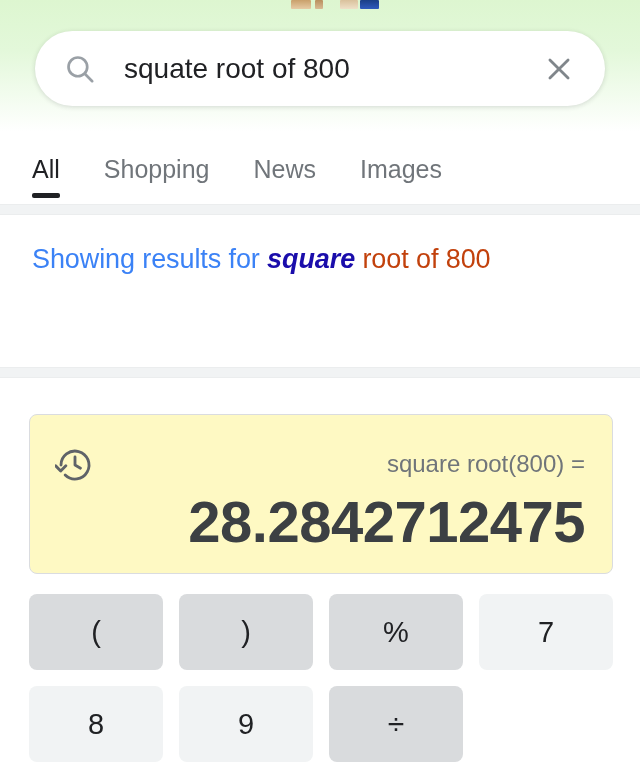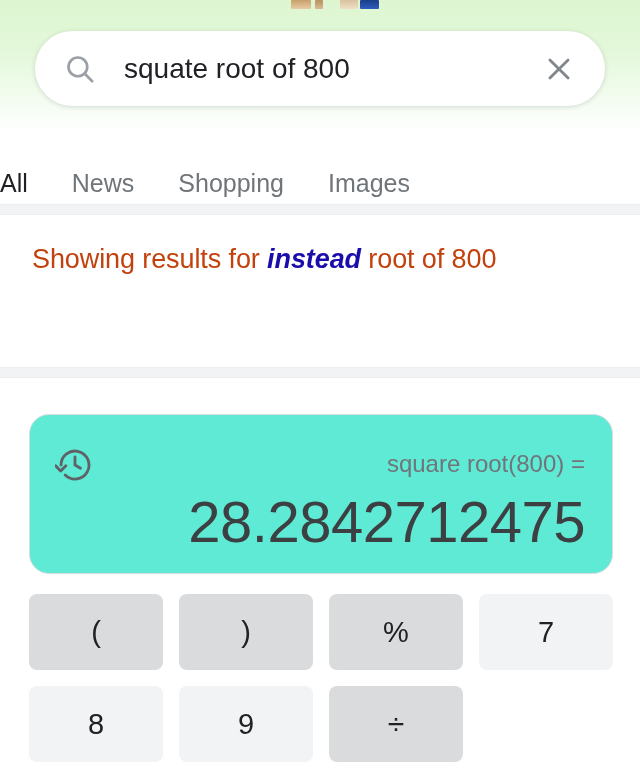--- a/index.html
+++ b/index.html
@@ -94,22 +94,23 @@
     position: absolute;
     top: 132px;
     left: 0;
     width: 640px;
     height: 66px;
     z-index: 3;
     overflow: hidden;
   }
   .tabs {
     display: flex;
-    align-items: flex-end;
+    align-items: center;
     height: 66px;
+    padding-left: 32px;
     white-space: nowrap;
   }
   .tab {
     position: relative;
     font-size: 25px;
     color: #70757a;
     padding: 8px 0 0 0;
     margin-right: 44px;
     line-height: 30px;
     cursor: pointer;
@@ -155,21 +156,21 @@
     left: 32px;
     width: 580px;
     z-index: 2;
   }
   .showing-line {
     font-size: 27px;
     line-height: 38px;
     color: #1a0dab;
     letter-spacing: -0.1px;
   }
-  .showing-line .lead { color: #c2410c; }
+  .showing-line .lead { color: #3b82f6; }
   .showing-line .corrected {
     font-weight: bold;
     font-style: italic;
     color: #1a0dab;
   }
   .showing-line .rest { color: #c2410c; }
   .instead-line {
     margin-top: 10px;
     font-size: 23px;
     line-height: 32px;
@@ -185,22 +186,22 @@
     position: absolute;
     top: 414px;
     left: 29px;
     width: 584px;
     z-index: 2;
   }
   .calc-display {
     position: relative;
     height: 160px;
     border: 1px solid #dadce0;
-    border-radius: 20px;
-    background: #5eead4;
+    border-radius: 8px;
+    background: #fef9c3;
   }
   .history-icon {
     position: absolute;
     top: 30px;
     left: 25px;
     width: 40px;
     height: 40px;
     color: #5f6368;
     cursor: pointer;
   }
@@ -214,21 +215,21 @@
   }
   .calc-result {
     position: absolute;
     bottom: 18px;
     right: 27px;
     left: 20px;
     text-align: right;
     font-size: 58px;
     line-height: 66px;
     color: #3c4043;
-    font-weight: 400;
+    font-weight: 700;
     letter-spacing: -0.5px;
     overflow: hidden;
     white-space: nowrap;
   }
 
   
   .keypad {
     margin-top: 20px;
     display: grid;
     grid-template-columns: repeat(4, 1fr);
@@ -279,37 +280,37 @@
     </svg>
   </span>
 </div>
 
 <div class="tabs-wrap">
   <div class="tabs">
     <div class="tab active">
       <span>All</span>
     </div>
     <div class="tab">
-      <span>News</span>
+      <span>Shopping</span>
     </div>
     <div class="tab">
-      <span>Shopping</span>
+      <span>News</span>
     </div>
     <div class="tab">
       <span>Images</span>
     </div>
   </div>
   <div class="tabs-fade"></div>
 </div>
 
 <div class="separator s1"></div>
 
 <div class="spell-block">
   <div class="showing-line">
-    <span class="lead">Showing results for </span><span class="corrected">instead</span><span class="rest"> root of 800</span>
+    <span class="lead">Showing results for </span><span class="corrected">square</span><span class="rest"> root of 800</span>
   </div>
 </div>
 
 <div class="separator s2"></div>
 
 <div class="calc">
 
   <div class="calc-display">
     <span class="history-icon">
       <svg viewBox="0 0 24 24" fill="none" stroke="currentColor" stroke-width="1.7" stroke-linecap="round" stroke-linejoin="round" width="40" height="40">

